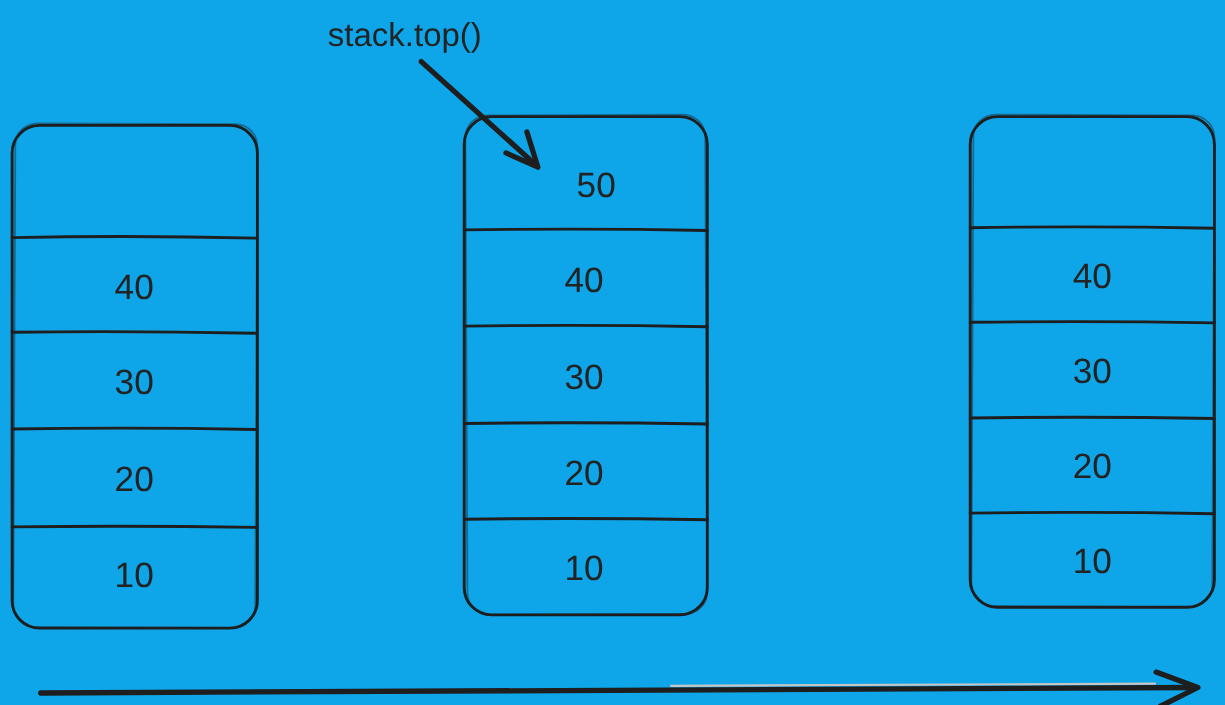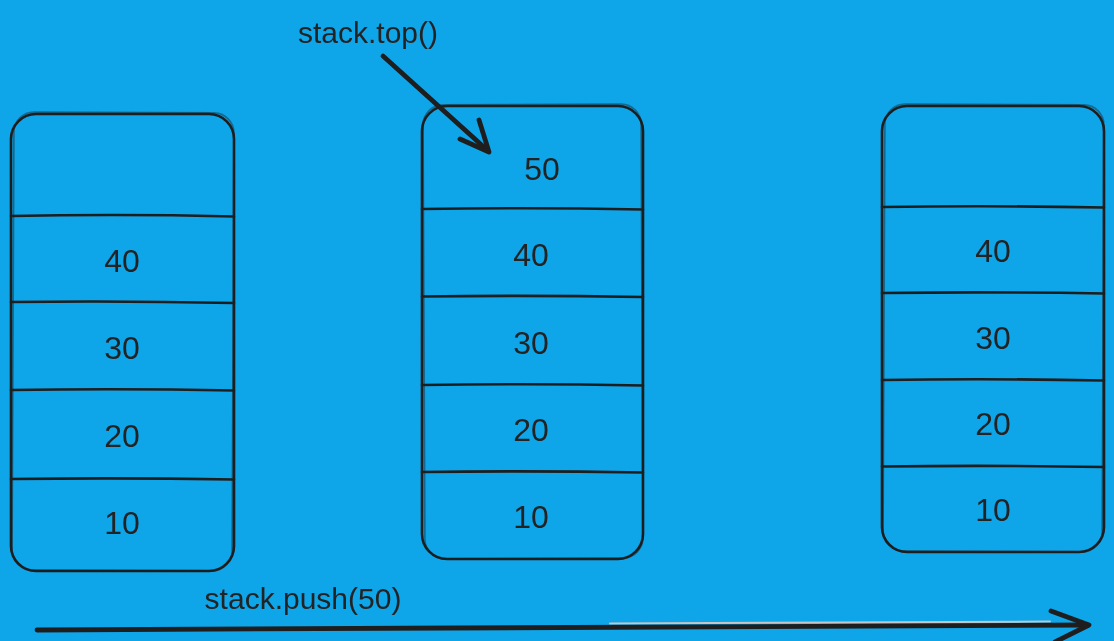--- a/index.html
+++ b/index.html
@@ -92,15 +92,14 @@
   </div>
 
   <div>
     <span class="num" style="left:993px; top:156px;"></span>
     <span class="num" style="left:993px; top:251px;">40</span>
     <span class="num" style="left:993px; top:338px;">30</span>
     <span class="num" style="left:993px; top:424px;">20</span>
     <span class="num" style="left:993px; top:510px;">10</span>
   </div>
 
-  <div class="lbl" style="left:303px; top:599px;">stack.push(50)</div>
 
 </div>
 
 </body></html>

